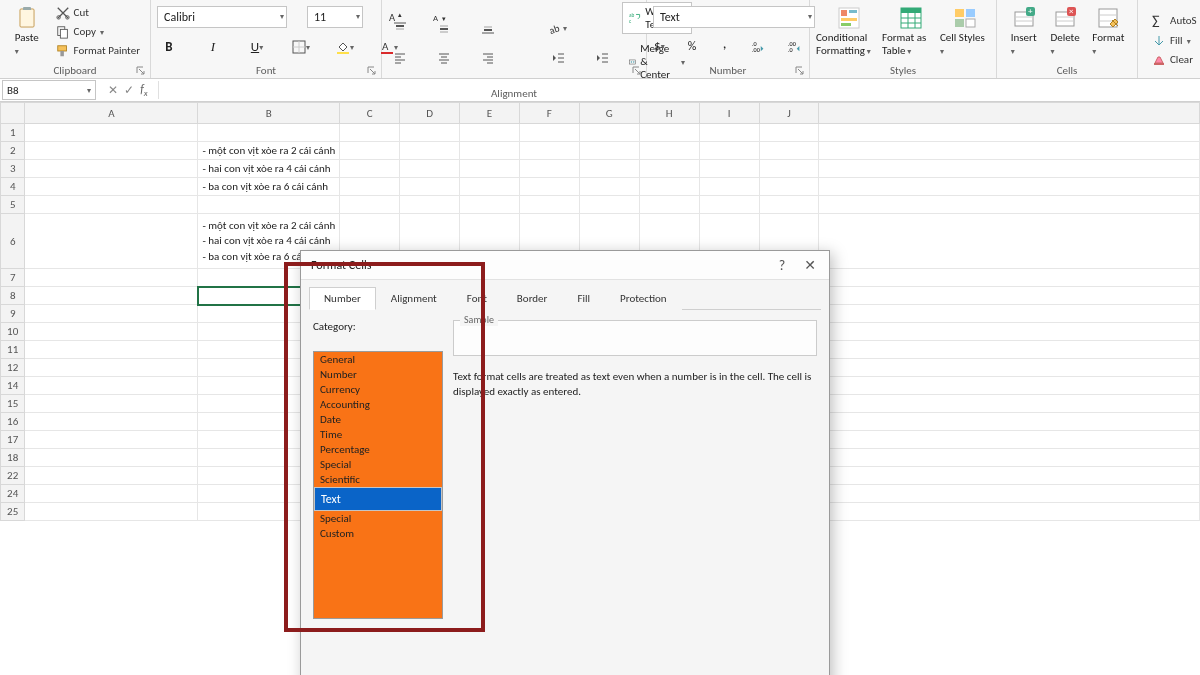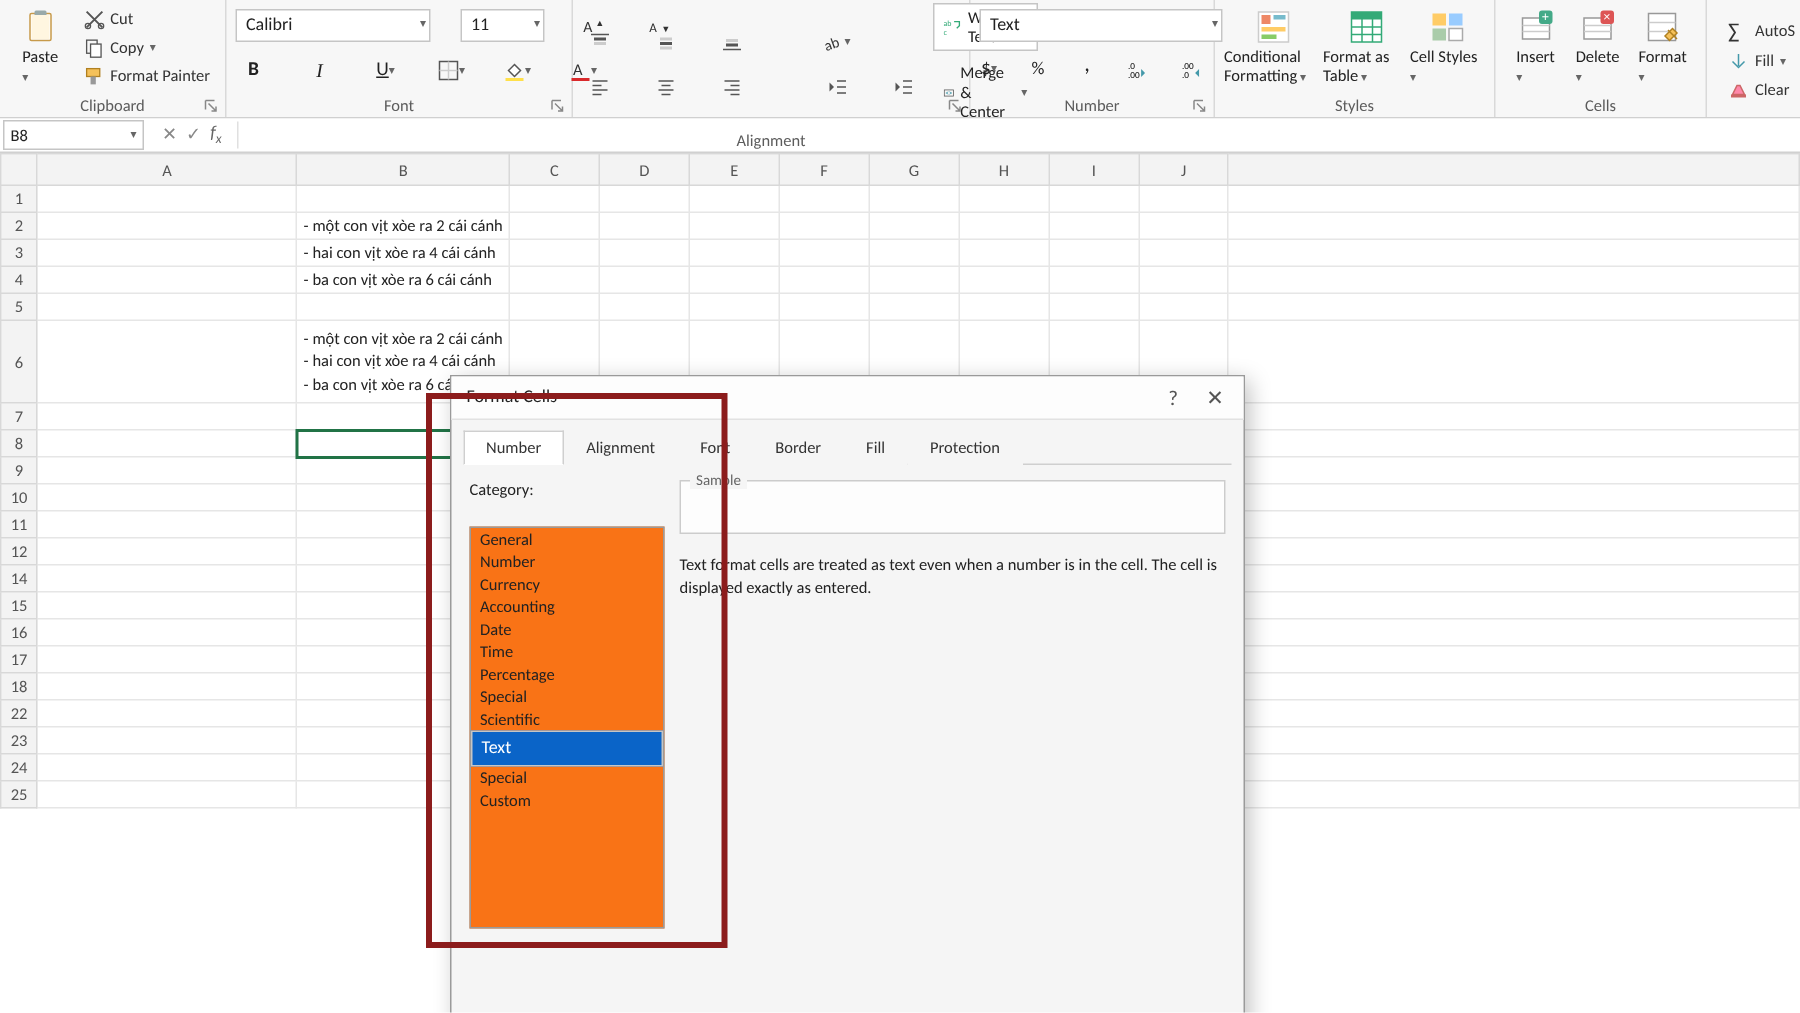--- a/index.html
+++ b/index.html
@@ -682,34 +682,20 @@
           <td class=""></td>
           <td class=""></td>
           <td class=""></td>
           <td class=""></td>
           <td class=""></td>
           <td class=""></td>
           <td class=""></td>
           <td></td>
         </tr>
         <tr>
-          <th class="rowh">23</th>
-          <td class=""></td>
-          <td class=""></td>
-          <td class=""></td>
-          <td class=""></td>
-          <td class=""></td>
-          <td class=""></td>
-          <td class=""></td>
-          <td class=""></td>
-          <td class=""></td>
-          <td class=""></td>
-          <td></td>
-        </tr>
-        <tr>
           <th class="rowh">24</th>
           <td class=""></td>
           <td class=""></td>
           <td class=""></td>
           <td class=""></td>
           <td class=""></td>
           <td class=""></td>
           <td class=""></td>
           <td class=""></td>
           <td class=""></td>

